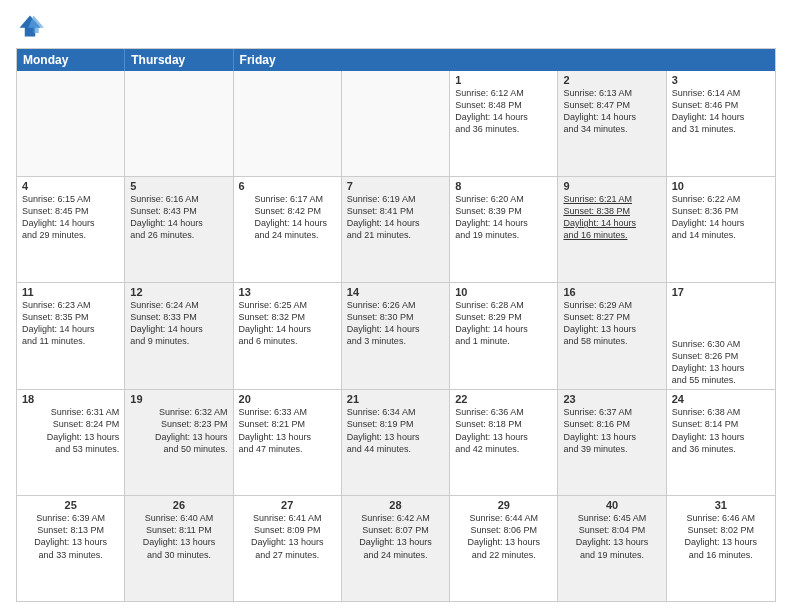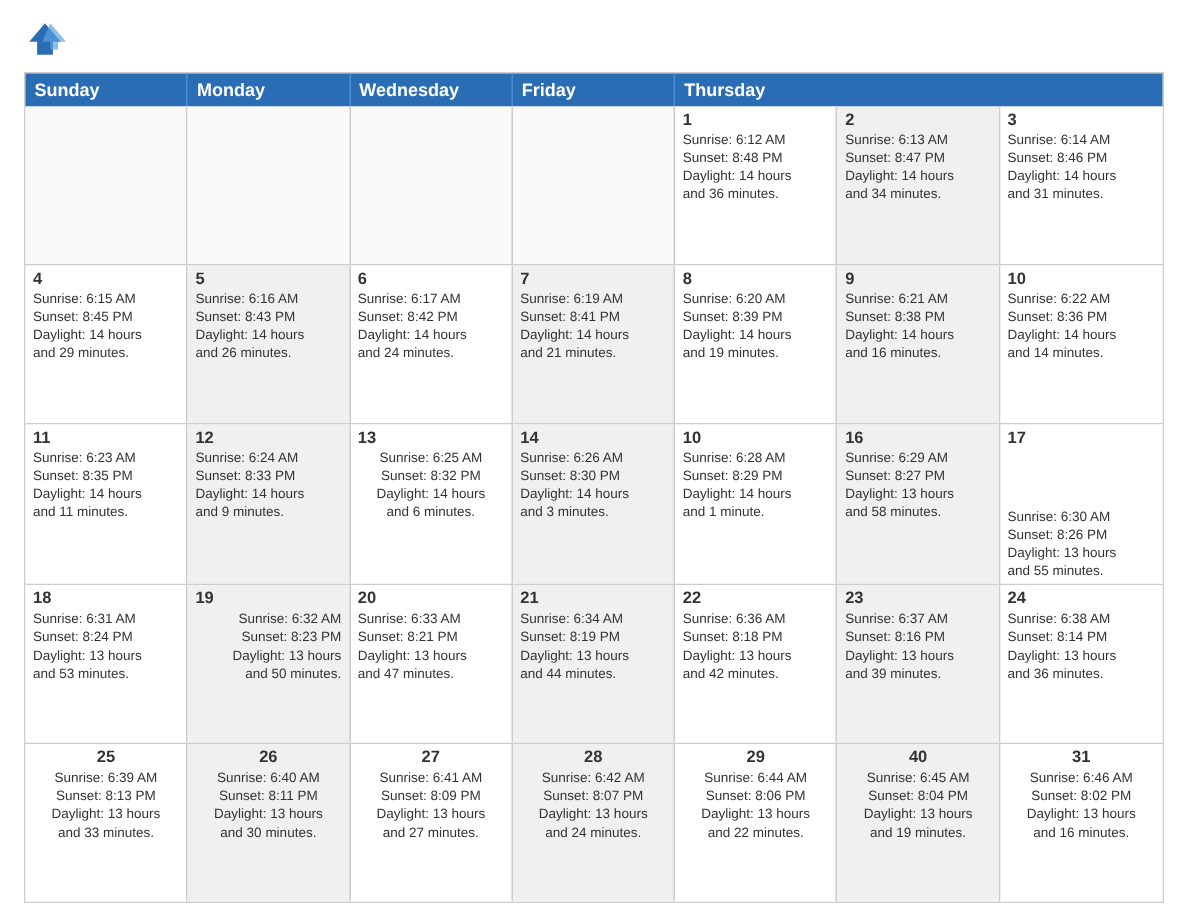--- a/index.html
+++ b/index.html
@@ -131,25 +131,23 @@
       </div>
     </div>
     <div class="title-block">
       <div class="month-year"></div>
       <div class="location"></div>
     </div>
   </div>
 
   <div class="calendar">
     <div class="calendar-header-row" id="cal-header">
-        <div class="calendar-header-cell">Sunday</div>
         <div class="calendar-header-cell">Monday</div>
-        <div class="calendar-header-cell">Wednesday</div>
+        <div class="calendar-header-cell">Thursday</div>
         <div class="calendar-header-cell">Friday</div>
-        <div class="calendar-header-cell">Thursday</div>
       </div>
     <div class="calendar-body" id="cal-body">
         <div class="calendar-week">
           <div class="calendar-cell empty"></div>
           <div class="calendar-cell empty"></div>
           <div class="calendar-cell empty"></div>
           <div class="calendar-cell empty"></div>
           <div class="calendar-cell">
             <span class="day-number">1</span>
             <div class="cell-text" style="white-space: pre-line;">Sunrise: 6:12 AM
@@ -182,42 +180,42 @@
           </div>
           <div class="calendar-cell shaded">
             <span class="day-number">5</span>
             <div class="cell-text" style="white-space: pre-line;">Sunrise: 6:16 AM
 Sunset: 8:43 PM
 Daylight: 14 hours
 and 26 minutes.</div>
           </div>
           <div class="calendar-cell">
             <span class="day-number">6</span>
-            <div class="cell-text" style="white-space: pre-line;">Sunrise: 6:17 AM
+            <div class="cell-text" style="white-space: pre-line; margin-left: 16px;">Sunrise: 6:17 AM
 Sunset: 8:42 PM
 Daylight: 14 hours
 and 24 minutes.</div>
           </div>
           <div class="calendar-cell shaded">
             <span class="day-number">7</span>
             <div class="cell-text" style="white-space: pre-line;">Sunrise: 6:19 AM
 Sunset: 8:41 PM
 Daylight: 14 hours
 and 21 minutes.</div>
           </div>
           <div class="calendar-cell">
             <span class="day-number">8</span>
             <div class="cell-text" style="white-space: pre-line;">Sunrise: 6:20 AM
 Sunset: 8:39 PM
 Daylight: 14 hours
 and 19 minutes.</div>
           </div>
           <div class="calendar-cell shaded">
             <span class="day-number">9</span>
-            <div class="cell-text" style="white-space: pre-line;">Sunrise: 6:21 AM
+            <div class="cell-text" style="white-space: pre-line; text-decoration: underline;">Sunrise: 6:21 AM
 Sunset: 8:38 PM
 Daylight: 14 hours
 and 16 minutes.</div>
           </div>
           <div class="calendar-cell">
             <span class="day-number">10</span>
             <div class="cell-text" style="white-space: pre-line;">Sunrise: 6:22 AM
 Sunset: 8:36 PM
 Daylight: 14 hours
 and 14 minutes.</div>
@@ -233,21 +231,21 @@
           </div>
           <div class="calendar-cell shaded">
             <span class="day-number">12</span>
             <div class="cell-text" style="white-space: pre-line;">Sunrise: 6:24 AM
 Sunset: 8:33 PM
 Daylight: 14 hours
 and 9 minutes.</div>
           </div>
           <div class="calendar-cell">
             <span class="day-number">13</span>
-            <div class="cell-text" style="white-space: pre-line; text-align: center;">Sunrise: 6:25 AM
+            <div class="cell-text" style="white-space: pre-line;">Sunrise: 6:25 AM
 Sunset: 8:32 PM
 Daylight: 14 hours
 and 6 minutes.</div>
           </div>
           <div class="calendar-cell shaded">
             <span class="day-number">14</span>
             <div class="cell-text" style="white-space: pre-line;">Sunrise: 6:26 AM
 Sunset: 8:30 PM
 Daylight: 14 hours
 and 3 minutes.</div>
@@ -270,21 +268,21 @@
             <span class="day-number">17</span>
             <div class="cell-text" style="white-space: pre-line; margin-top: 40px;">Sunrise: 6:30 AM
 Sunset: 8:26 PM
 Daylight: 13 hours
 and 55 minutes.</div>
           </div>
         </div>
         <div class="calendar-week">
           <div class="calendar-cell">
             <span class="day-number">18</span>
-            <div class="cell-text" style="white-space: pre-line;">Sunrise: 6:31 AM
+            <div class="cell-text" style="white-space: pre-line; text-align: right;">Sunrise: 6:31 AM
 Sunset: 8:24 PM
 Daylight: 13 hours
 and 53 minutes.</div>
           </div>
           <div class="calendar-cell shaded">
             <span class="day-number">19</span>
             <div class="cell-text" style="white-space: pre-line; text-align: right;">Sunrise: 6:32 AM
 Sunset: 8:23 PM
 Daylight: 13 hours
 and 50 minutes.</div>

